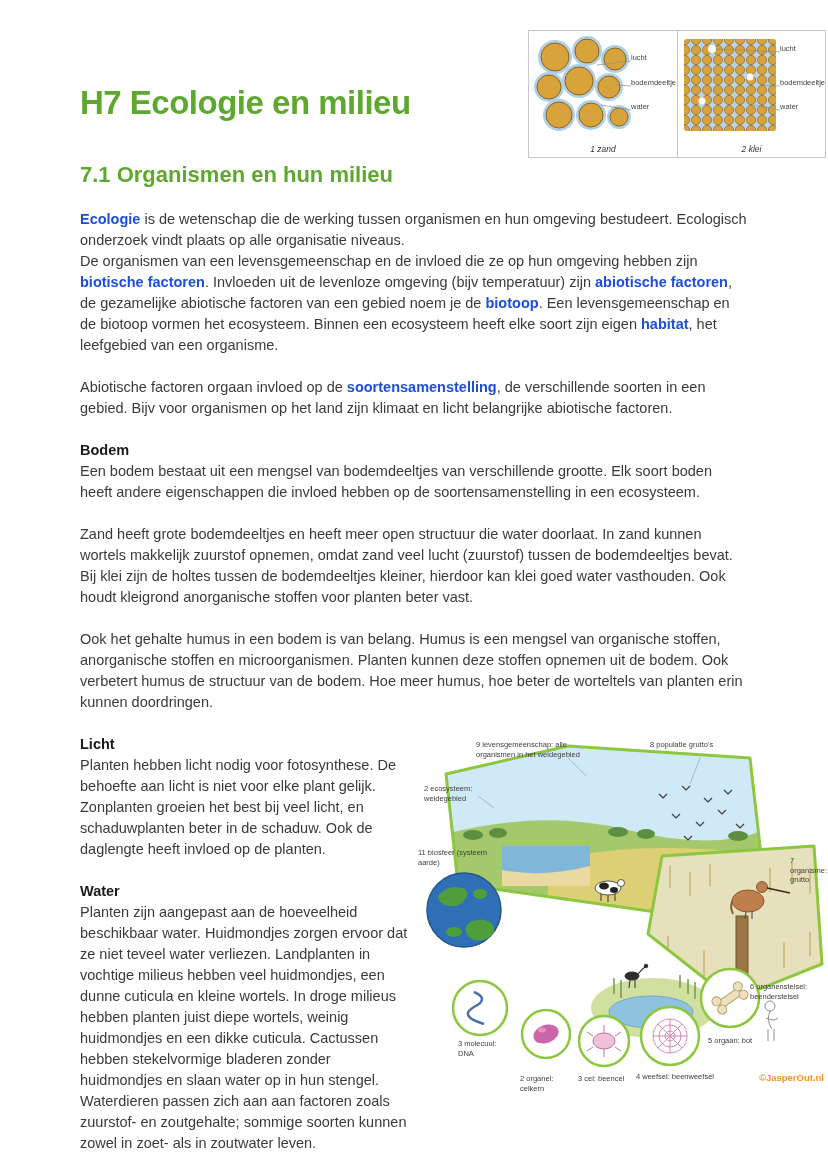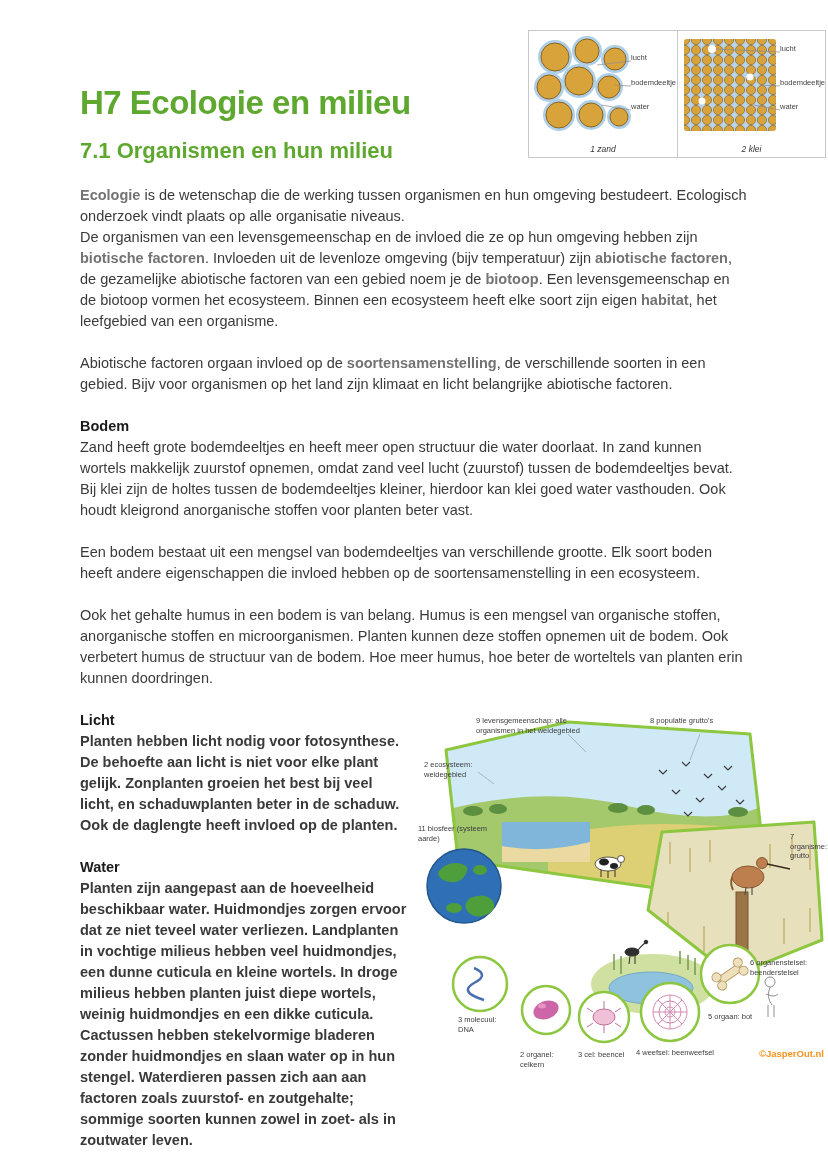--- a/index.html
+++ b/index.html
@@ -9,28 +9,28 @@
     font-family: "Liberation Sans", "DejaVu Sans", sans-serif;
     color: #3a3a3a;
   }
   .page { position: relative; width: 828px; height: 1171px; padding: 0 80px; overflow: hidden; background:#fff; }
 
   h1.title {
     padding-top: 84px; font-size: 33px; font-weight: 800; letter-spacing: -0.5px;
     color: var(--accent-green, #5ea82f);
   }
   h2.section {
-    margin-top: 16px; font-size: 22px; font-weight: 700;
+    margin-top: 40px; font-size: 22px; font-weight: 700;
     color: var(--accent-green, #5ea82f);
   }
   .para {
     margin-top: 21px; font-size: 14.5px; line-height: 21px;
     white-space: pre-wrap; color: #3a3a3a; max-width: 668px;
   }
-  .para b { font-weight: 700; color: #737373; }
+  .para b { font-weight: 700; color: #1d4ed8; }
   h3.sub { margin-top: 21px; font-size: 14.5px; line-height: 21px; font-weight: 700; color: #1a1a1a; }
   h3.sub + .para { margin-top: 0; }
 
   
   .soil-fig {
     position: absolute; top: 30px; right: 2px; width: 298px; height: 128px;
     display: flex; border: 1px solid #c8c8c8; background: #fff;
   }
   .soil-panel { position: relative; width: 148px; height: 126px; }
   .soil-panel + .soil-panel { border-left: 1px solid #c8c8c8; }
@@ -38,21 +38,21 @@
   .soil-label { position: absolute; left: 102px; font-size: 7.5px; line-height: 9px; color: #444; }
   .soil-caption {
     position: absolute; bottom: 3px; left: 0; width: 100%;
     text-align: center; font-size: 8.5px; font-style: italic; color: #333;
   }
 
   
   .bottom { display: flex; margin-top: 21px; margin-right: -80px; }
   .left-col { flex: none; width: 338px; padding-right: 8px; }
   .left-col h3.sub:first-child { margin-top: 0; }
-  .left-col .para { max-width: 330px; font-weight: bold; }
+  .left-col .para { max-width: 330px; }
 
   .eco-fig { position: relative; flex: none; width: 410px; height: 368px; margin-top: 2px; }
   .eco-fig svg.scene { position: absolute; left: 0; top: 0; }
   .fig-label { position: absolute; font-size: 7.5px; line-height: 9.5px; color: #3d3d3d; }
   .watermark {
     position: absolute; right: 4px; top: 336px;
     color: var(--watermark-orange, #f7941d); font-weight: 700; font-size: 9.5px;
   }
 </style>
 </head>
@@ -124,22 +124,22 @@
   </figure>
 
   <h1 class="title">H7 Ecologie en milieu</h1>
   <h2 class="section">7.1 Organismen en hun milieu</h2>
 
   <p class="para"><b>Ecologie</b><span> is de wetenschap die de werking tussen organismen en hun omgeving bestudeert. Ecologisch onderzoek vindt plaats op alle organisatie niveaus.
 De organismen van een levensgemeenschap en de invloed die ze op hun omgeving hebben zijn </span><b>biotische factoren</b><span>. Invloeden uit de levenloze omgeving (bijv temperatuur) zijn </span><b>abiotische factoren</b><span>, de gezamelijke abiotische factoren van een gebied noem je de </span><b>biotoop</b><span>. Een levensgemeenschap en de biotoop vormen het ecosysteem. Binnen een ecosysteem heeft elke soort zijn eigen </span><b>habitat</b><span>, het leefgebied van een organisme.</span></p>
   <p class="para"><span>Abiotische factoren orgaan invloed op de </span><b>soortensamenstelling</b><span>, de verschillende soorten in een gebied. Bijv voor organismen op het land zijn klimaat en licht belangrijke abiotische factoren.</span></p>
 
   <h3 class="sub">Bodem</h3>
+  <p class="para">Een bodem bestaat uit een mengsel van bodemdeeltjes van verschillende grootte. Elk soort boden heeft andere eigenschappen die invloed hebben op de soortensamenstelling in een ecosysteem.</p>
   <p class="para">Zand heeft grote bodemdeeltjes en heeft meer open structuur die water doorlaat. In zand kunnen wortels makkelijk zuurstof opnemen, omdat zand veel lucht (zuurstof) tussen de bodemdeeltjes bevat. Bij klei zijn de holtes tussen de bodemdeeltjes kleiner, hierdoor kan klei goed water vasthouden. Ook houdt kleigrond anorganische stoffen voor planten beter vast.</p>
-  <p class="para">Een bodem bestaat uit een mengsel van bodemdeeltjes van verschillende grootte. Elk soort boden heeft andere eigenschappen die invloed hebben op de soortensamenstelling in een ecosysteem.</p>
   <p class="para">Ook het gehalte humus in een bodem is van belang. Humus is een mengsel van organische stoffen, anorganische stoffen en microorganismen. Planten kunnen deze stoffen opnemen uit de bodem. Ook verbetert humus de structuur van de bodem. Hoe meer humus, hoe beter de worteltels van planten erin kunnen doordringen.</p>
 
   <div class="bottom">
     <div class="left-col">
       <h3 class="sub">Licht</h3>
       <p class="para">Planten hebben licht nodig voor fotosynthese. De behoefte aan licht is niet voor elke plant gelijk. Zonplanten groeien het best bij veel licht, en schaduwplanten beter in de schaduw. Ook de daglengte heeft invloed op de planten.</p>
       <h3 class="sub">Water</h3>
       <p class="para">Planten zijn aangepast aan de hoeveelheid beschikbaar water. Huidmondjes zorgen ervoor dat ze niet teveel water verliezen. Landplanten in vochtige milieus hebben veel huidmondjes, een dunne cuticula en kleine wortels. In droge milieus hebben planten juist diepe wortels, weinig huidmondjes en een dikke cuticula. Cactussen hebben stekelvormige bladeren zonder huidmondjes en slaan water op in hun stengel. Waterdieren passen zich aan aan factoren zoals zuurstof- en zoutgehalte; sommige soorten kunnen zowel in zoet- als in zoutwater leven.</p>
     </div>
 

